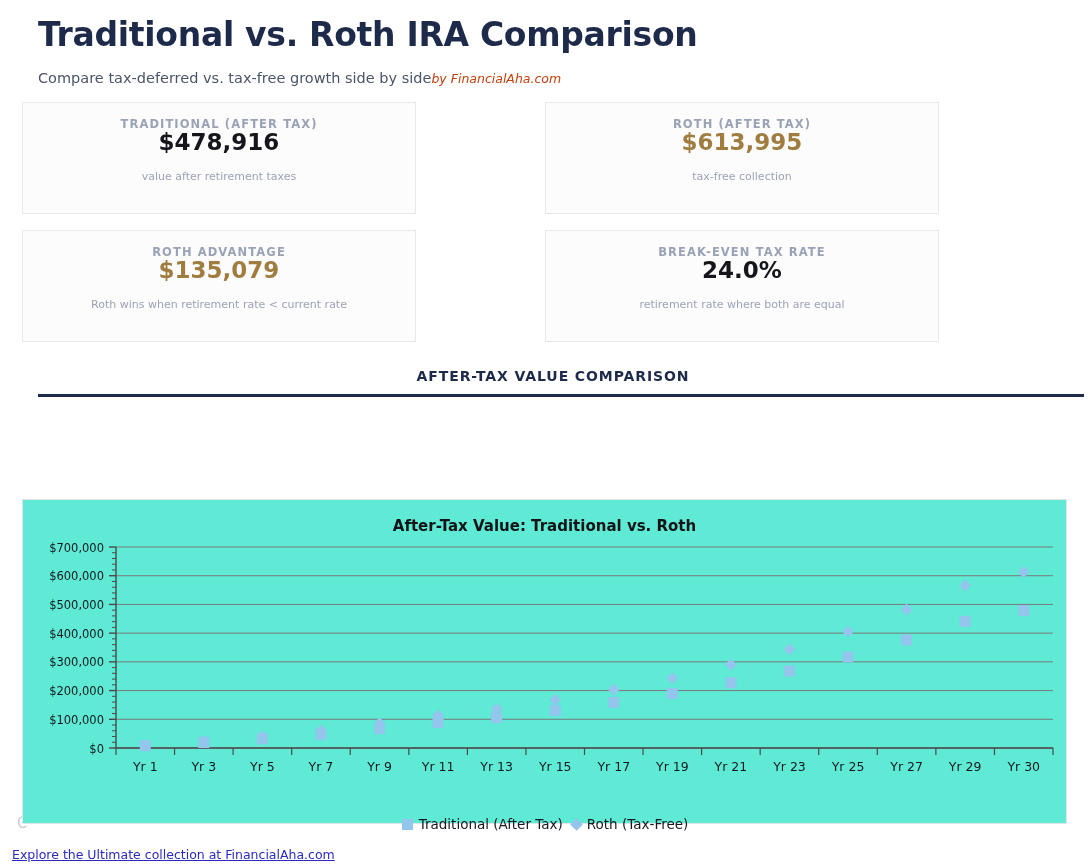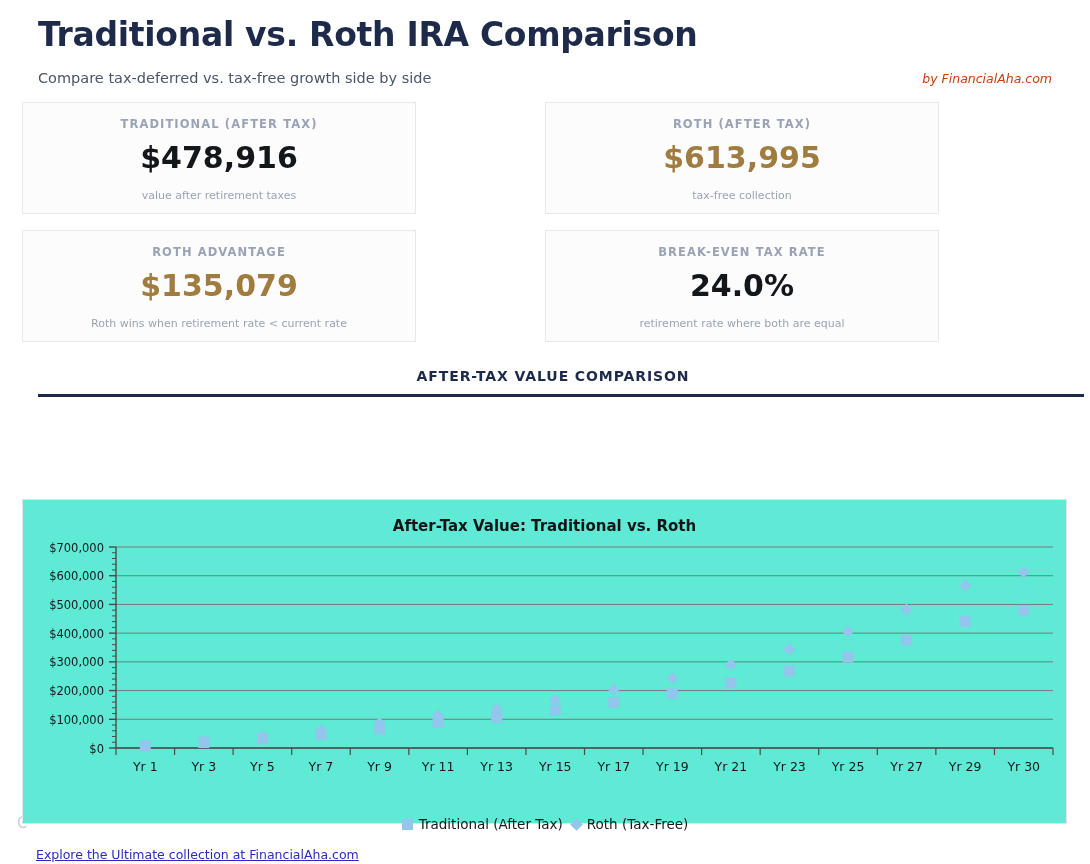--- a/index.html
+++ b/index.html
@@ -17,21 +17,21 @@
   
   .title {
     font-size: 33px;
     font-weight: bold;
     color: #1e2a4a;
     letter-spacing: -0.3px;
     margin: 16px 0 0 16px;
     line-height: 1.15;
   }
   .subrow {
-    display: flex; align-items: flex-end; justify-content: space-between;
+    display: flex; align-items: flex-end; 
     margin: 16px 16px 0 16px;
   }
   .subtitle { font-size: 14.5px; color: #4a5568; }
   .byline {
     font-size: 12.5px; color: #c2410c;
     font-style: italic; 
     white-space: nowrap;
   }
 
   
@@ -49,21 +49,21 @@
     text-align: center;
     padding: 14px 10px 10px 10px;
     display: flex; flex-direction: column; justify-content: flex-start;
   }
   .kpi-spacer { border: none; background: transparent; }
   .kpi-label {
     font-size: 11.5px; font-weight: bold; letter-spacing: 1.1px;
     color: #9aa3b5; text-transform: uppercase;
   }
   .kpi-value {
-    font-size: 30px; font-weight: bold; margin-top: 12px; line-height: 1;
+    font-size: 23px; font-weight: bold; line-height: 1;
   }
   .kpi-value.dark { color: #14161c; }
   .kpi-value.gold { color: #a07c3f; }
   .kpi-sub { font-size: 11px; color: #9aa3b5; margin-top: 16px; }
 
   
   .section {
     margin: 26px 0 0 16px;
     text-align: center;
   }
@@ -100,21 +100,21 @@
     display: flex; justify-content: center; align-items: center; gap: 9px;
     font-size: 13.5px; color: #15181e;
   }
   .legend-item { display: flex; align-items: center; gap: 6px; }
   .sw-square { width: 11px; height: 11px; background: #93c5ed; display: inline-block; }
   .sw-diamond { width: 9px; height: 9px; background: #93c5ed; display: inline-block;
                 transform: rotate(45deg); }
 
   
   .footer-link {
-    position: absolute; left: 36px; top: 831px;
+    position: absolute; left: 12px; top: 831px;
     font-size: 12.5px; color: #2b2bc0; text-decoration: underline;
   }
 </style>
 </head>
 <body>
 
 <div class="page">
 
   <h1 class="title">Traditional vs. Roth IRA Comparison</h1>
 

